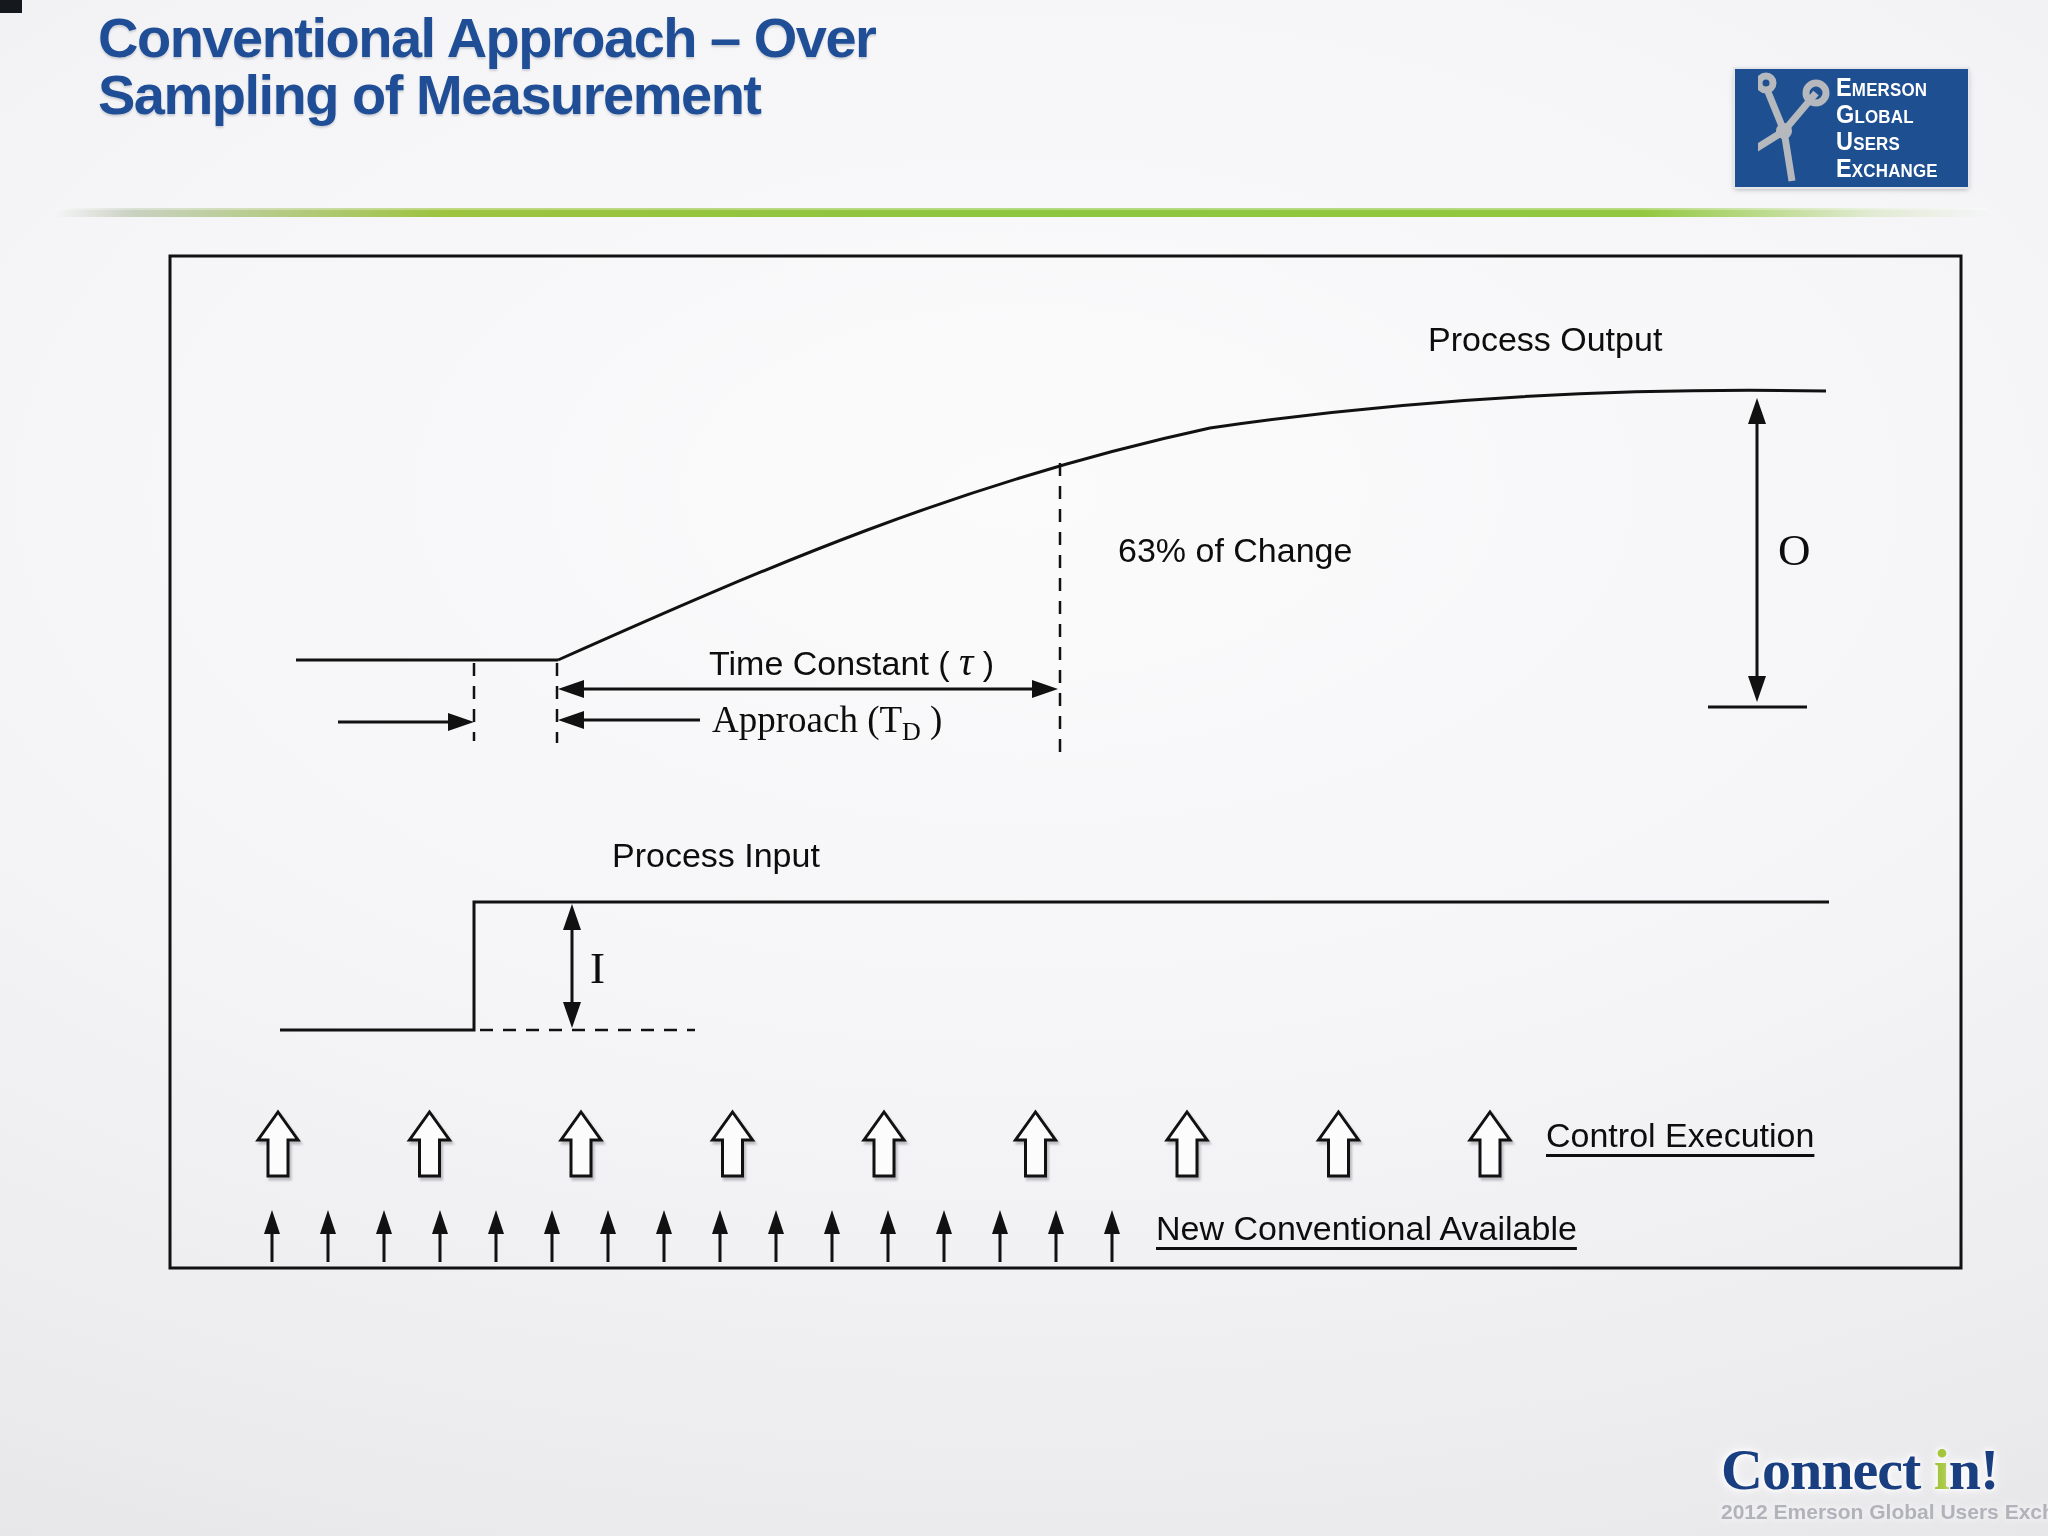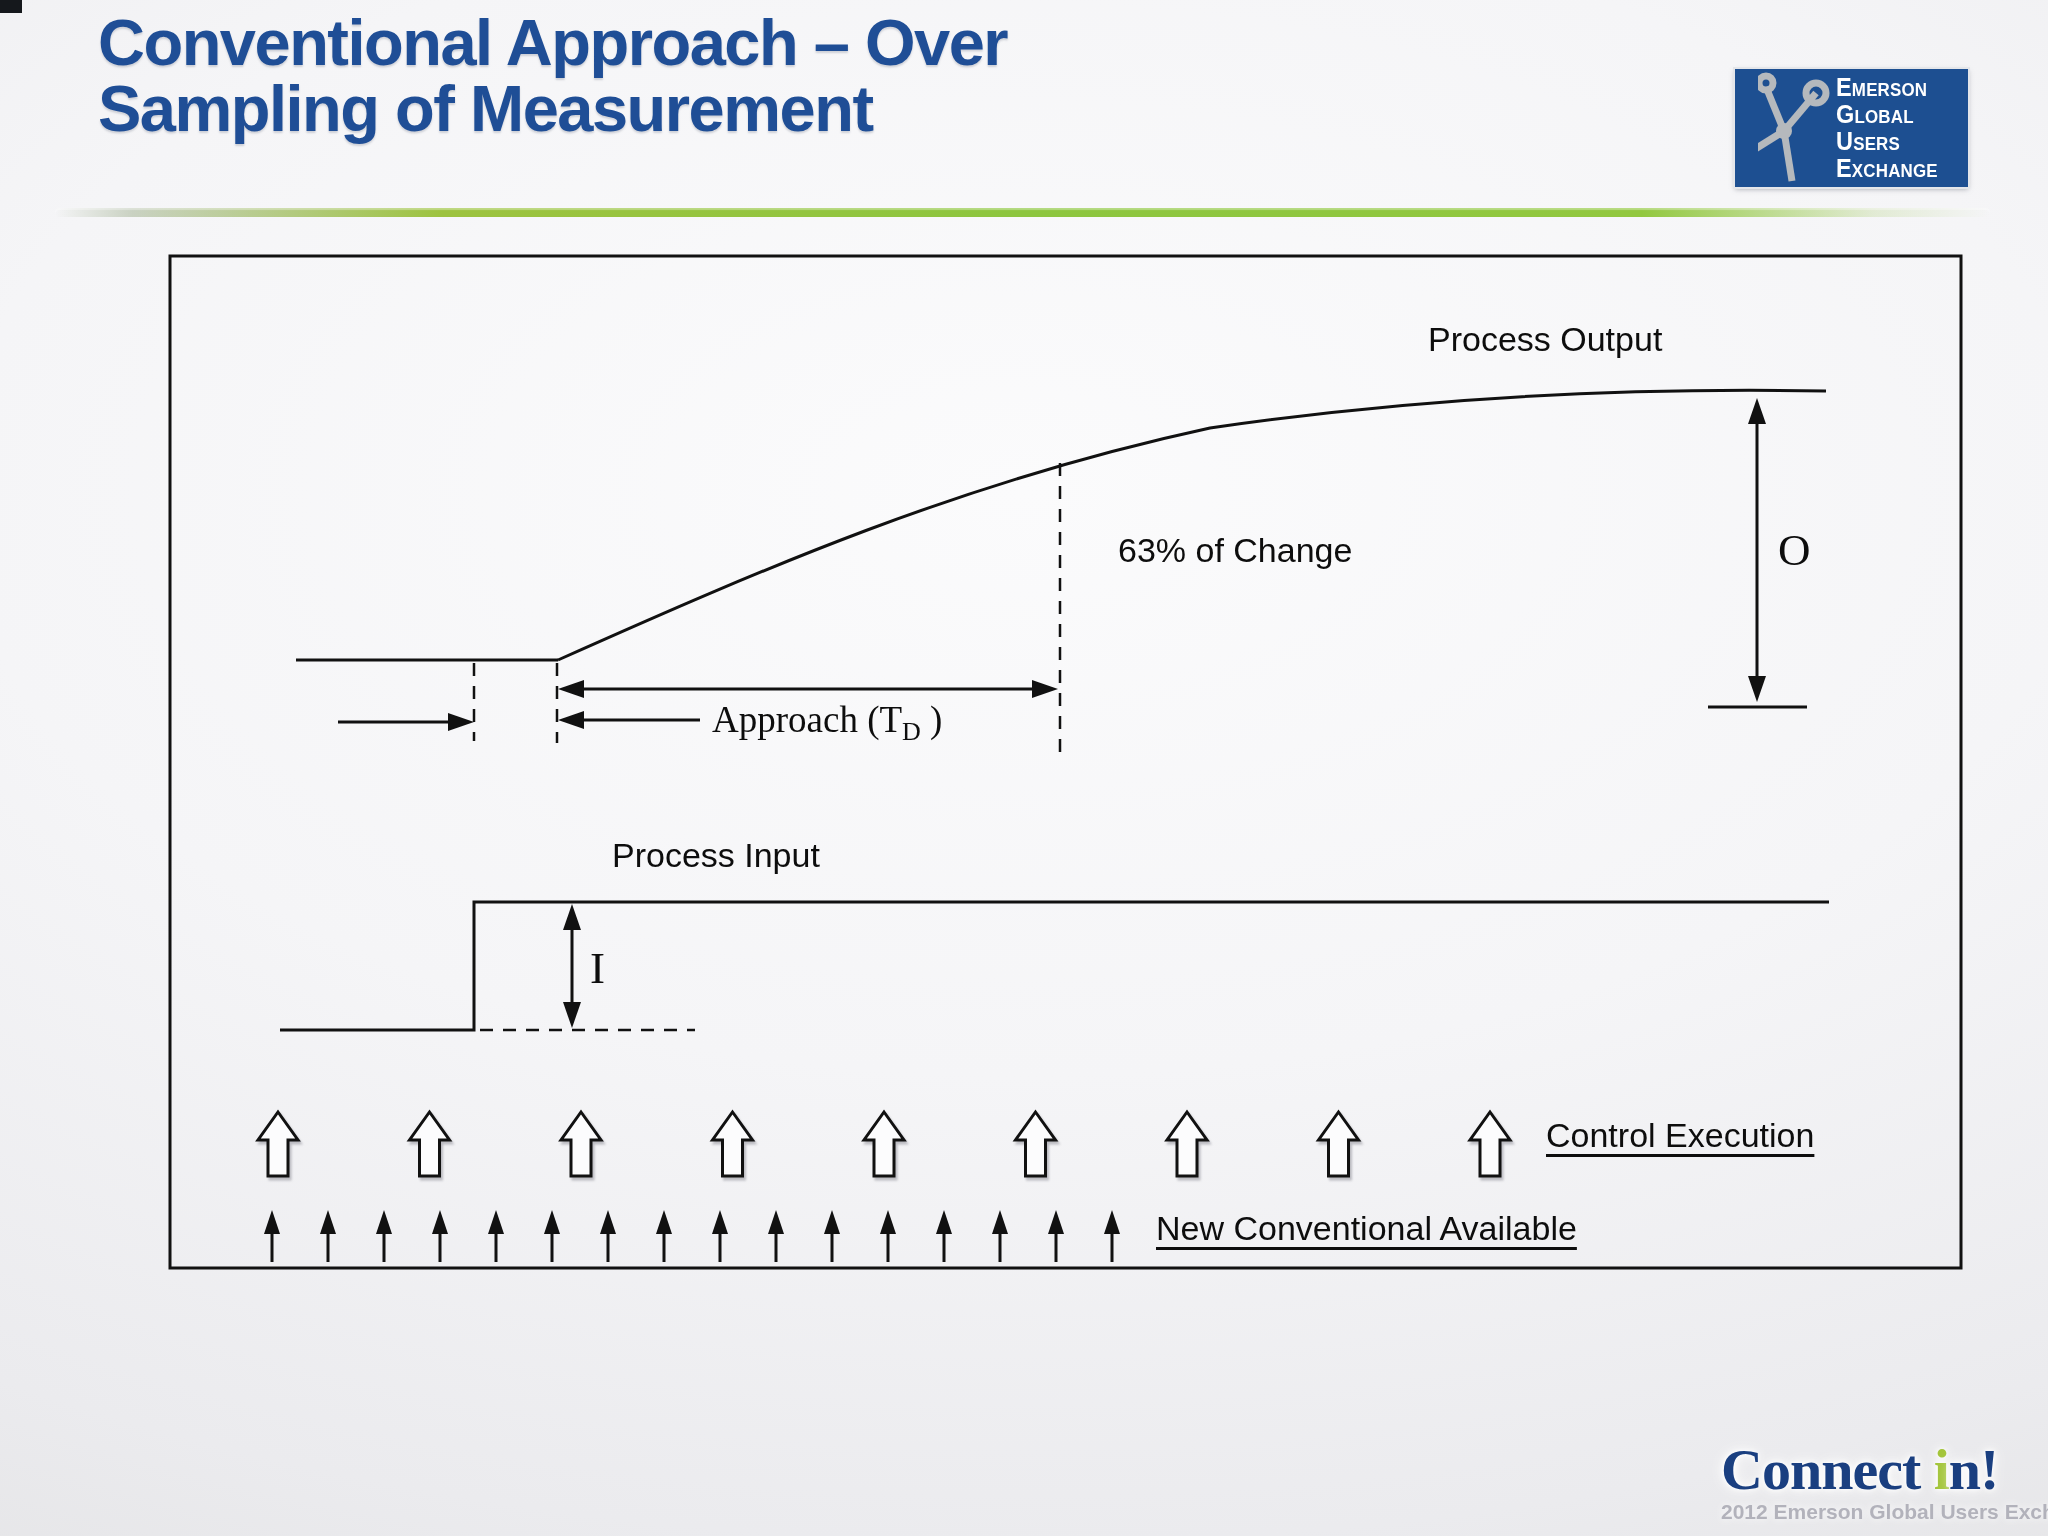--- a/index.html
+++ b/index.html
@@ -9,21 +9,21 @@
     overflow:hidden;
     background:
       radial-gradient(ellipse 130% 95% at 50% 32%, #fbfbfc 0%, #f5f5f7 40%, #ebebee 72%, #dededf 100%);
     font-family:"Liberation Sans", sans-serif;
     color:#0e0e0e;
   }
   .corner-blot{position:absolute;left:0;top:0;width:22px;height:13px;background:#15181c;}
 
   .title{
     position:absolute;left:98px;top:10px;margin:0;
-    font-size:65px;font-weight:bold;line-height:1.01;letter-spacing:-1.5px;
+    font-size:56px;font-weight:bold;line-height:1.01;letter-spacing:-1.5px;
     color:#1F4E96;
     text-shadow:0 2px 2px rgba(90,100,120,0.25);
   }
 
   .green-bar{
     position:absolute;left:55px;top:208px;width:1935px;height:9px;border-radius:5px;
     background:linear-gradient(to right,
       rgba(150,160,140,0) 0%, rgba(165,180,150,0.55) 4%,
       #9dc33f 20%, #8dc63f 50%, #92c83f 82%,
       rgba(180,210,130,0.3) 94%, rgba(200,220,160,0) 100%);
@@ -187,20 +187,21 @@
         <polygon points="1056,1210 1064,1234 1048,1234" class="filled"></polygon>
         <line x1="1112" y1="1230" x2="1112" y2="1262" class="thin-line"></line>
         <polygon points="1112,1210 1120,1234 1104,1234" class="filled"></polygon>
       </g>
   </svg>
 
   <div class="dlabel" style="left:1428px;top:320px;">Process Output</div>
 
   <div class="dlabel" style="left:1118px;top:531px;">63% of Change</div>
 
+  <div class="dlabel" style="left:709px;top:638px;"><span>Time Constant ( </span><span class="tau">τ</span><span> )</span></div>
 
   <div class="dlabel serif dt-label" style="left:712px;top:698px;"><span>Approach (T</span><sub>D</sub><span> )</span></div>
 
   <div class="dlabel big-letter" style="left:1778px;top:524px;">O</div>
 
   <div class="dlabel" style="left:612px;top:836px;">Process Input</div>
 
   <div class="dlabel big-letter" style="left:590px;top:942px;">I</div>
 
   <div class="dlabel uline" style="left:1546px;top:1116px;">Control Execution</div>

